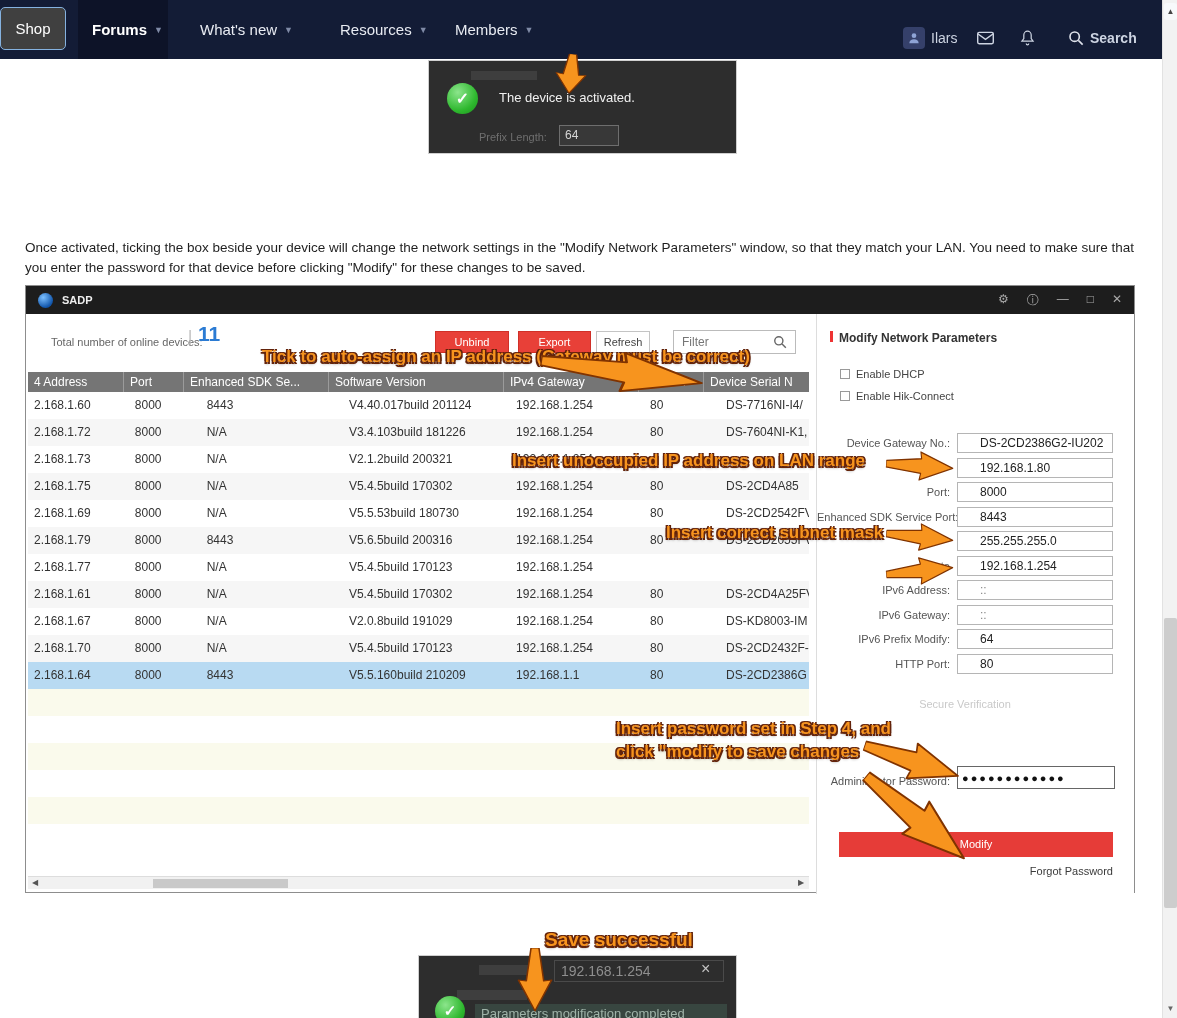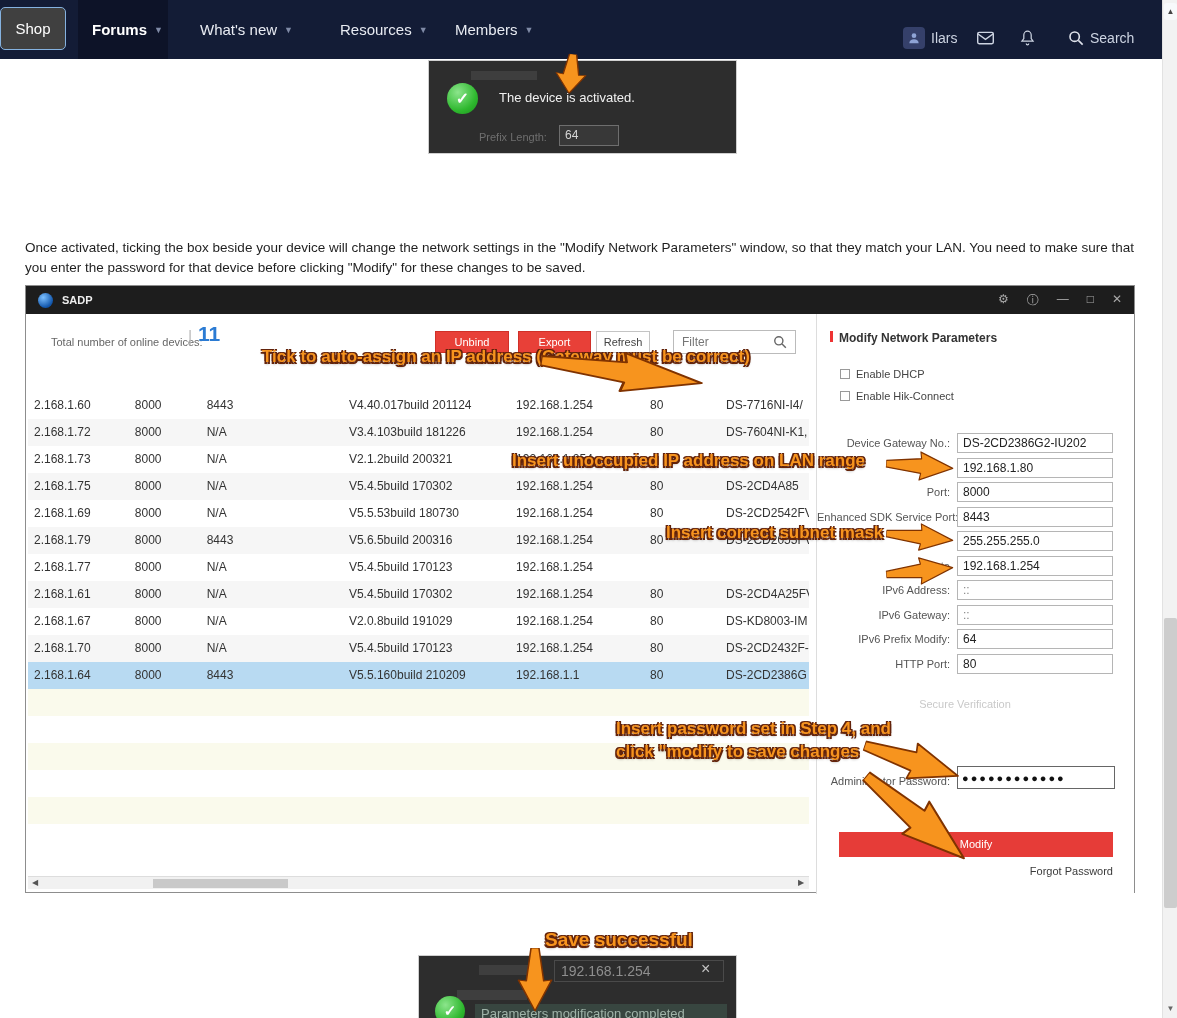--- a/index.html
+++ b/index.html
@@ -70,21 +70,21 @@
   .hscroll .hthumb { position:absolute; left:125px; top:2px; width:135px; height:9px; background:#c9c9c9; cursor:pointer; }
 
   
   .panel { position:absolute; left:790px; top:28px; width:318px; height:580px; border-left:1px solid #ddd; background:#fff; }
   .panel-title { position:absolute; left:13px; top:17px; font-size:12px; font-weight:bold; color:#333; }
   .red-bar { display:inline-block; width:3px; height:11px; background:#e33; margin-right:6px; }
   .cbrow { position:absolute; left:23px; font-size:11px; color:#444; display:flex; align-items:center; gap:6px; cursor:pointer; }
   .cbox { width:10px; height:10px; border:1px solid #999; background:#fff; }
   .frow { position:absolute; left:0; width:100%; height:22px; }
   .flabel { position:absolute; left:0; width:133px; top:4px; text-align:right; font-size:11px; color:#555; white-space:nowrap; }
-  .finput { position:absolute; left:140px; top:0; width:156px; height:20px; border:1px solid #b5b5b5; font-size:12px; color:#222; padding:2px 5px; background:#fff; overflow:hidden; white-space:nowrap; cursor:text; }
+  .finput { position:absolute; left:140px; top:0; width:156px; height:20px; border:1px solid #b5b5b5; font-size:12px; color:#222; padding:2px 22px; background:#fff; overflow:hidden; white-space:nowrap; cursor:text; }
   .secure { position:absolute; left:0; top:384px; width:296px; text-align:center; color:#c9c9c9; font-size:11px; }
   .pw-label { position:absolute; left:0; width:133px; top:461px; text-align:right; font-size:11px; color:#555; }
   .pw-input { position:absolute; left:140px; top:452px; width:158px; height:23px; border:1px solid #666; font-size:11px; letter-spacing:2px; color:#111; padding:5px 4px 0; cursor:text; }
   .modify-btn { position:absolute; left:22px; top:518px; width:274px; height:25px; background:#e63c38; color:#fff; font-size:11px; text-align:center; line-height:25px; cursor:pointer; }
   .forgot { position:absolute; left:0; top:551px; width:296px; text-align:right; font-size:11px; color:#3a3a3a; cursor:pointer; }
 
   
   .note { position:absolute; font-weight:bold; font-size:17px; color:#f7941e; z-index:40; white-space:nowrap;
     text-shadow:-1.5px -1.5px 0 #63230a, 1.5px -1.5px 0 #63230a, -1.5px 1.5px 0 #63230a, 1.5px 1.5px 0 #63230a, 0 2px 3px rgba(0,0,0,.45); }
   .note-big { font-size:19px; }
@@ -140,21 +140,21 @@
           <rect x="1" y="1" width="22" height="16" rx="2"></rect>
           <path d="M1 3l11 8L23 3"></path>
         </svg>
     </div>
     <div class="nav-right-ico" style="left:1020px;">
       <svg width="15" height="16" viewBox="0 0 24 26" fill="none" stroke="#cdd4e2" stroke-width="2">
           <path d="M12 2a6 6 0 0 0-6 6v6l-3 4h18l-3-4V8a6 6 0 0 0-6-6z"></path>
           <path d="M10 22a2 2 0 0 0 4 0"></path>
         </svg>
     </div>
-    <div class="nav-right-ico" style="left:1068px;">
+    <div class="nav-right-ico" style="left:1068px;font-weight:bold;">
       <svg width="16" height="16" viewBox="0 0 24 24" fill="none" stroke="#dfe3ec" stroke-width="2.4">
           <circle cx="10" cy="10" r="7"></circle>
           <path d="M15.5 15.5L22 22"></path>
         </svg>
       <span>Search</span>
     </div>
   </div>
 
   <div class="vscroll">
     <div class="upbox">▲</div>
@@ -197,20 +197,29 @@
       </div>
     <div class="btn btn-white" style="left:570px; width:54px;">
         <span>Refresh</span>
       </div>
     <input class="filter-input" placeholder="Filter" style="">
     <svg class="filter-glass" width="14" height="14" viewBox="0 0 24 24" fill="none" stroke="#666" stroke-width="2.4">
         <circle cx="10" cy="10" r="7"></circle>
         <path d="M15.5 15.5L22 22"></path>
       </svg>
 
+    <div class="thead" id="table-head">
+        <span class="hcell c0">4 Address</span>
+        <span class="hcell c1">Port</span>
+        <span class="hcell c2">Enhanced SDK Se...</span>
+        <span class="hcell c3">Software Version</span>
+        <span class="hcell c4">IPv4 Gateway</span>
+        <span class="hcell c5">HTTP ..</span>
+        <span class="hcell c6">Device Serial N</span>
+      </div>
     <div class="tbody" id="table-body">
         <div class="trow">
           <span class="tcell c0">2.168.1.60</span>
           <span class="tcell c1">8000</span>
           <span class="tcell c2">8443</span>
           <span class="tcell c3">V4.40.017build 201124</span>
           <span class="tcell c4">192.168.1.254</span>
           <span class="tcell c5">80</span>
           <span class="tcell c6">DS-7716NI-I4/</span>
         </div>

